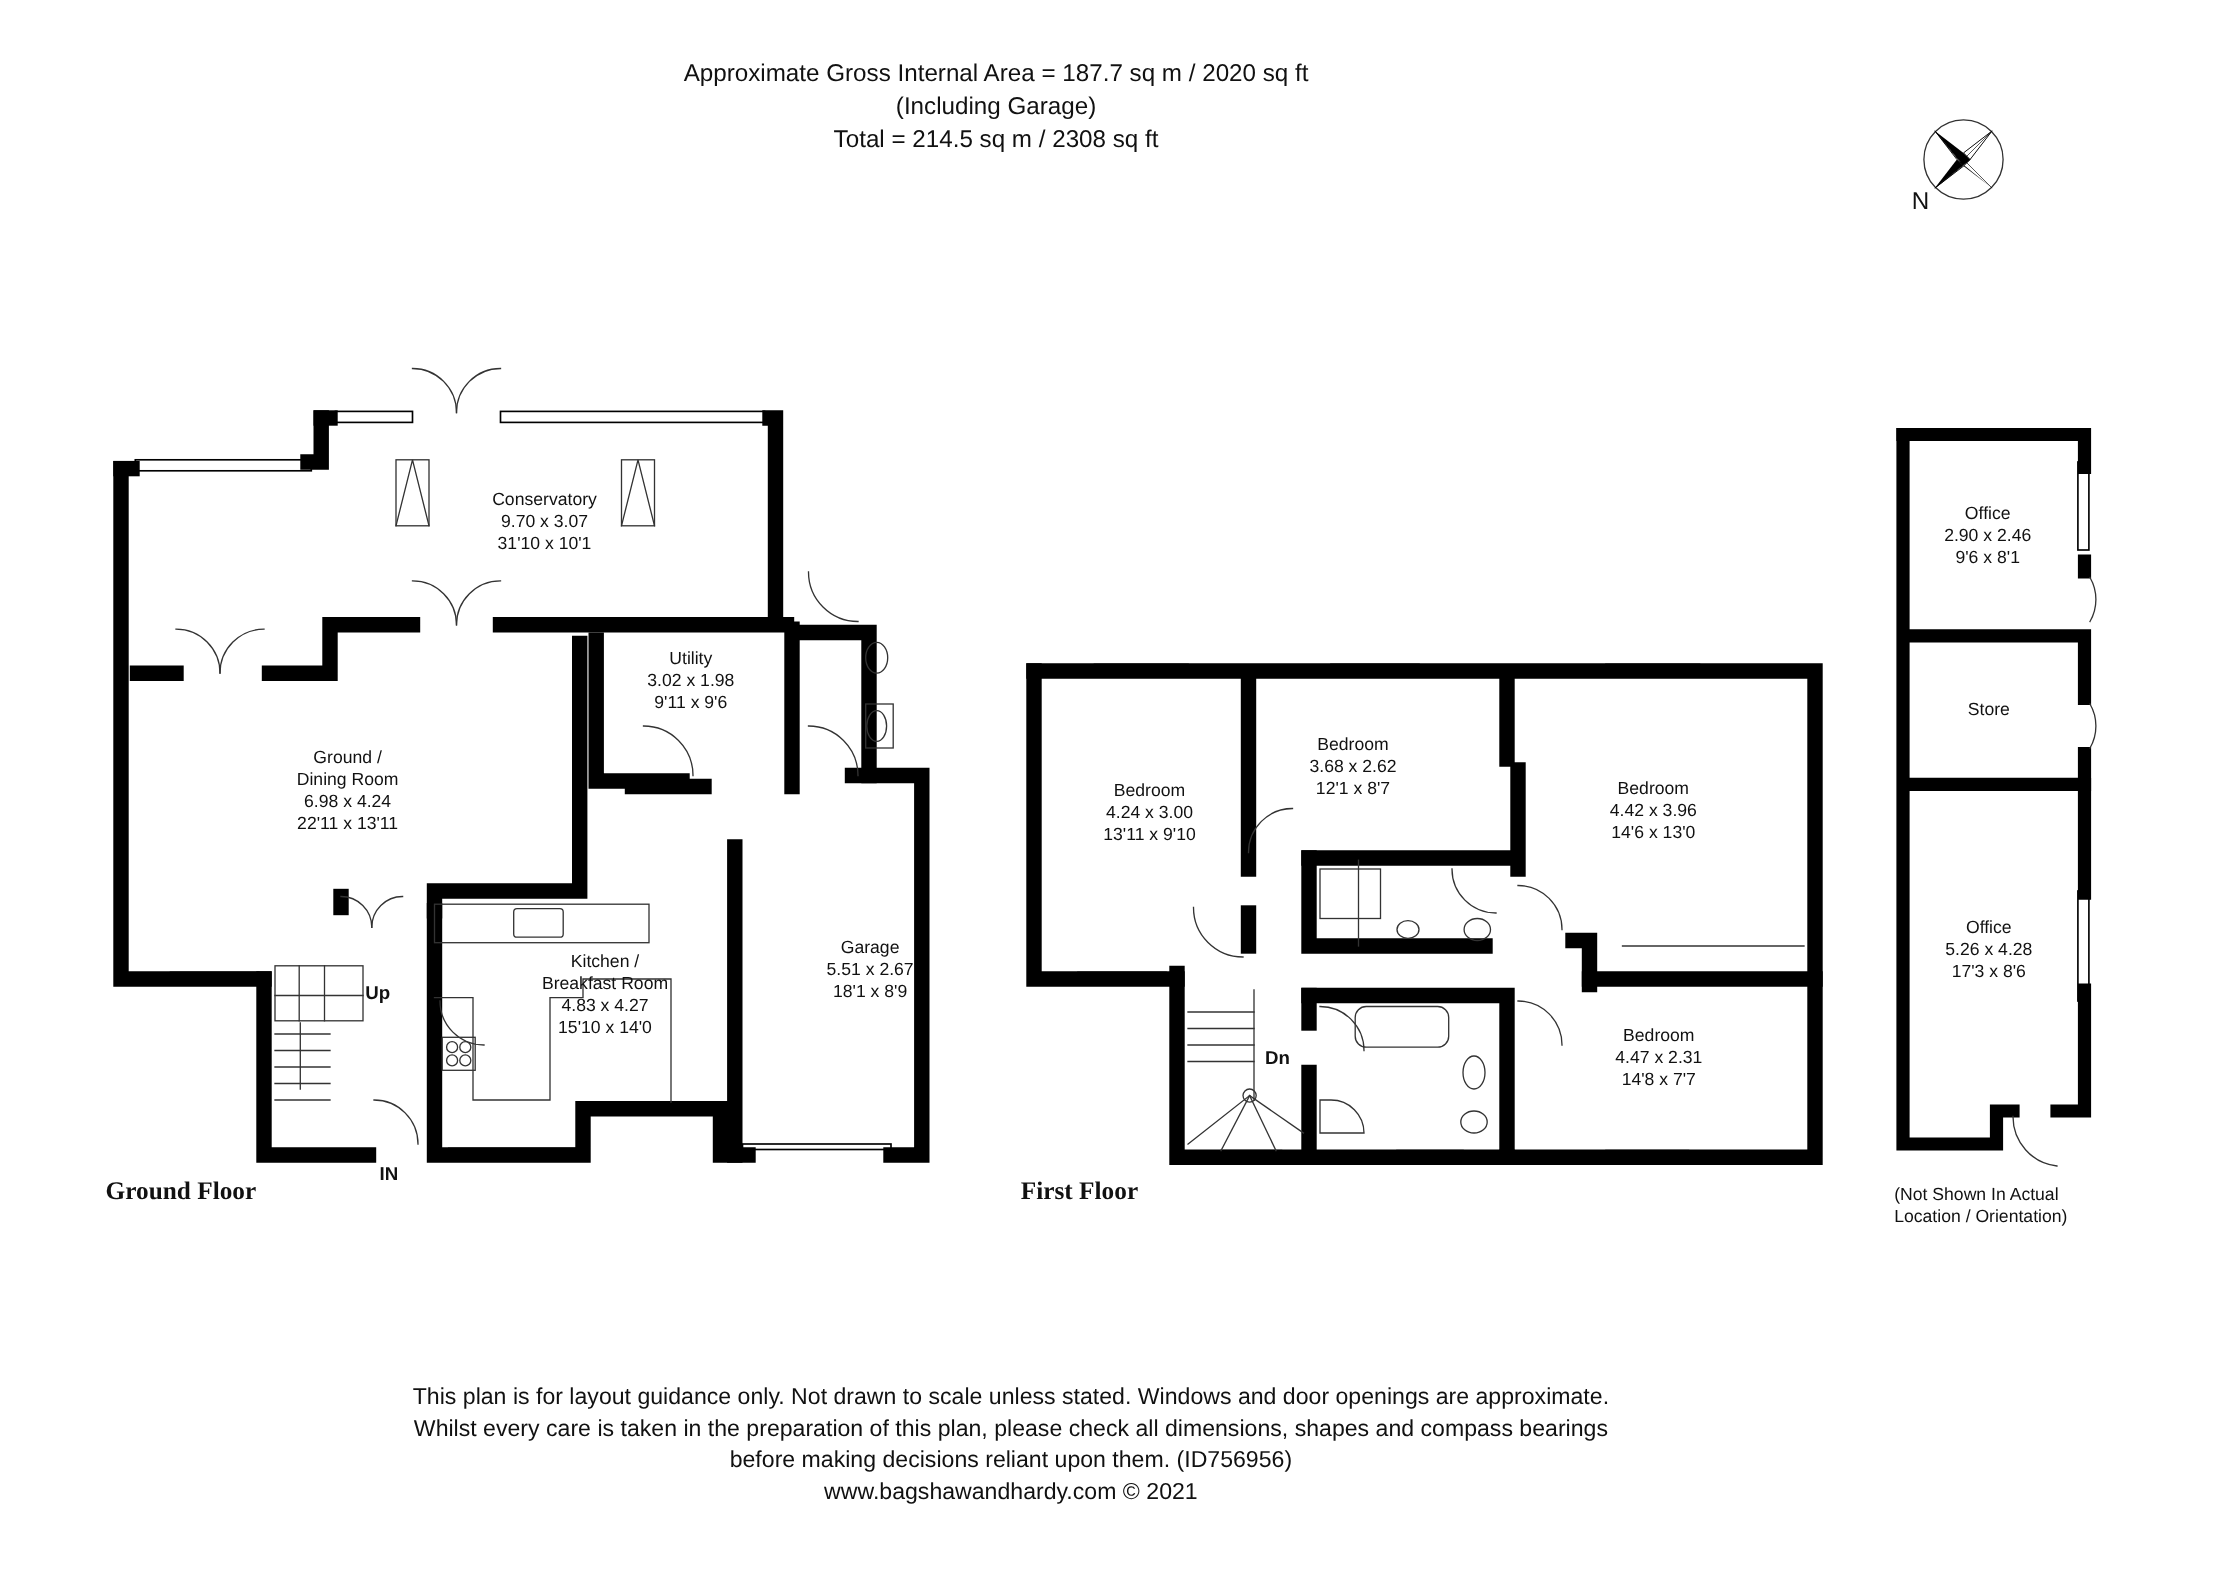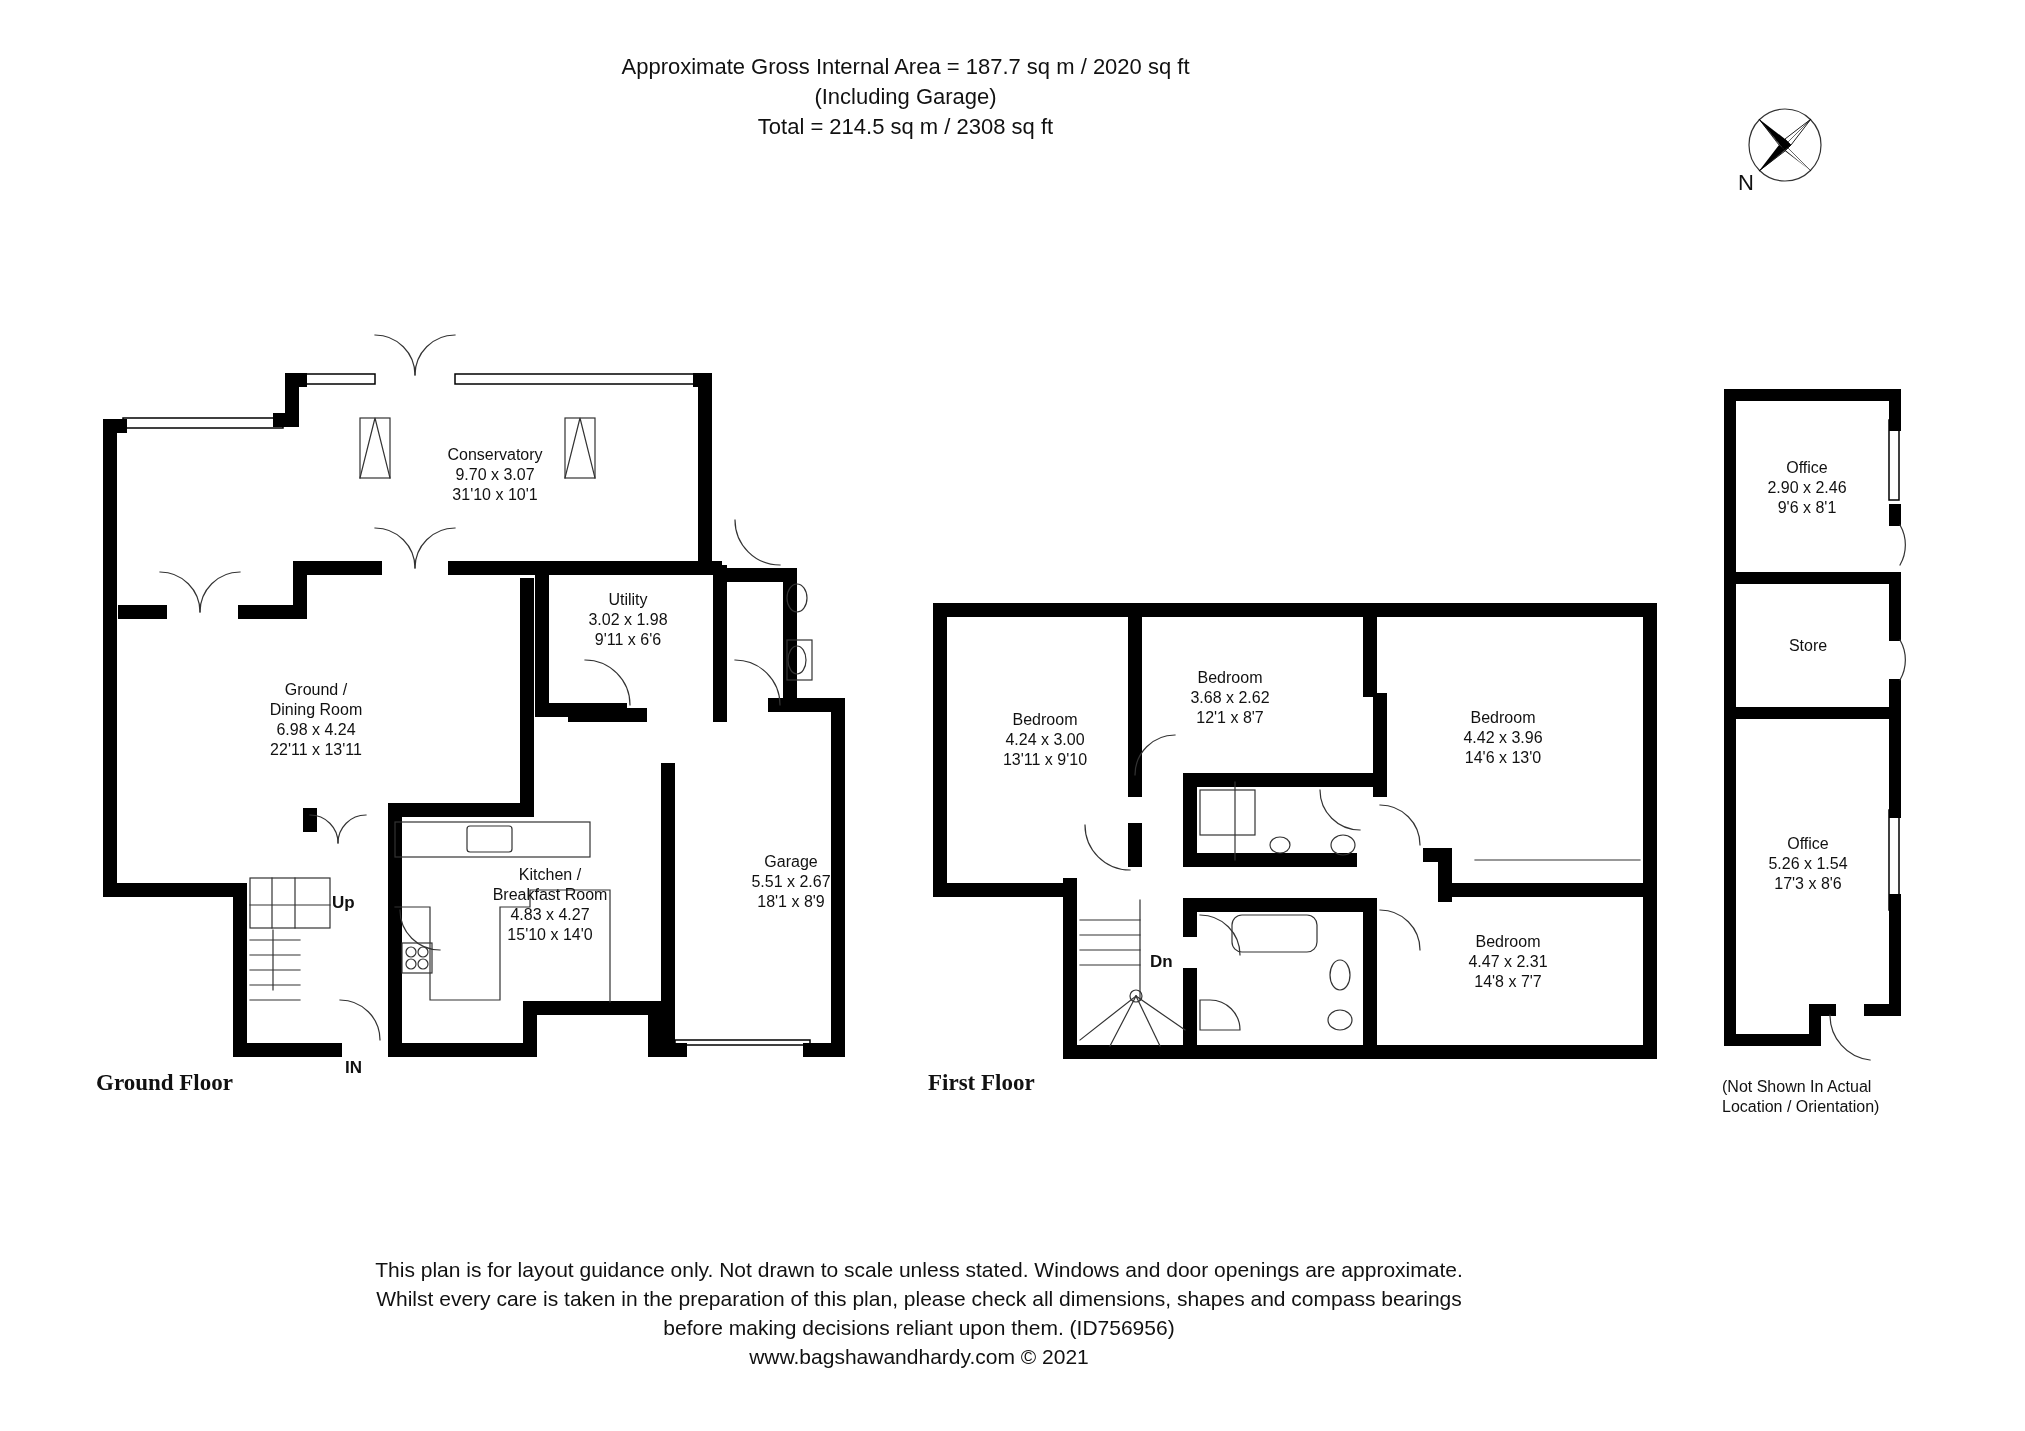--- a/index.html
+++ b/index.html
@@ -215,21 +215,21 @@
 </svg>
 
 <div class="room" style="left:495px; top:445px;">
   <span class="name">Conservatory</span>
   <span class="name">9.70 x 3.07</span>
   <span class="name">31'10 x 10'1</span>
 </div>
 <div class="room" style="left:628px; top:590px;">
   <span class="name">Utility</span>
   <span class="name">3.02 x 1.98</span>
-  <span class="name">9'11 x 6'6</span>
+  <span class="name">9'11 x 9'6</span>
 </div>
 <div class="room" style="left:316px; top:680px;">
   <span class="name">Ground /</span>
   <span class="name">Dining Room</span>
   <span class="name">6.98 x 4.24</span>
   <span class="name">22'11 x 13'11</span>
 </div>
 <div class="room" style="left:550px; top:865px;">
   <span class="name">Kitchen /</span>
   <span class="name">Breakfast Room</span>
@@ -271,21 +271,21 @@
 <div class="room" style="left:1807px; top:458px;">
   <span class="name">Office</span>
   <span class="name">2.90 x 2.46</span>
   <span class="name">9'6 x 8'1</span>
 </div>
 <div class="room" style="left:1808px; top:636px;">
   <span class="name">Store</span>
 </div>
 <div class="room" style="left:1808px; top:834px;">
   <span class="name">Office</span>
-  <span class="name">5.26 x 1.54</span>
+  <span class="name">5.26 x 4.28</span>
   <span class="name">17'3 x 8'6</span>
 </div>
 <div class="abs note" style="left:1722px; top:1077px;">
   <div>(Not Shown In Actual</div>
   <div>Location / Orientation)</div>
 </div>
 
 <div class="abs footer">
   <div>This plan is for layout guidance only. Not drawn to scale unless stated. Windows and door openings are approximate.</div>
   <div>Whilst every care is taken in the preparation of this plan, please check all dimensions, shapes and compass bearings</div>

